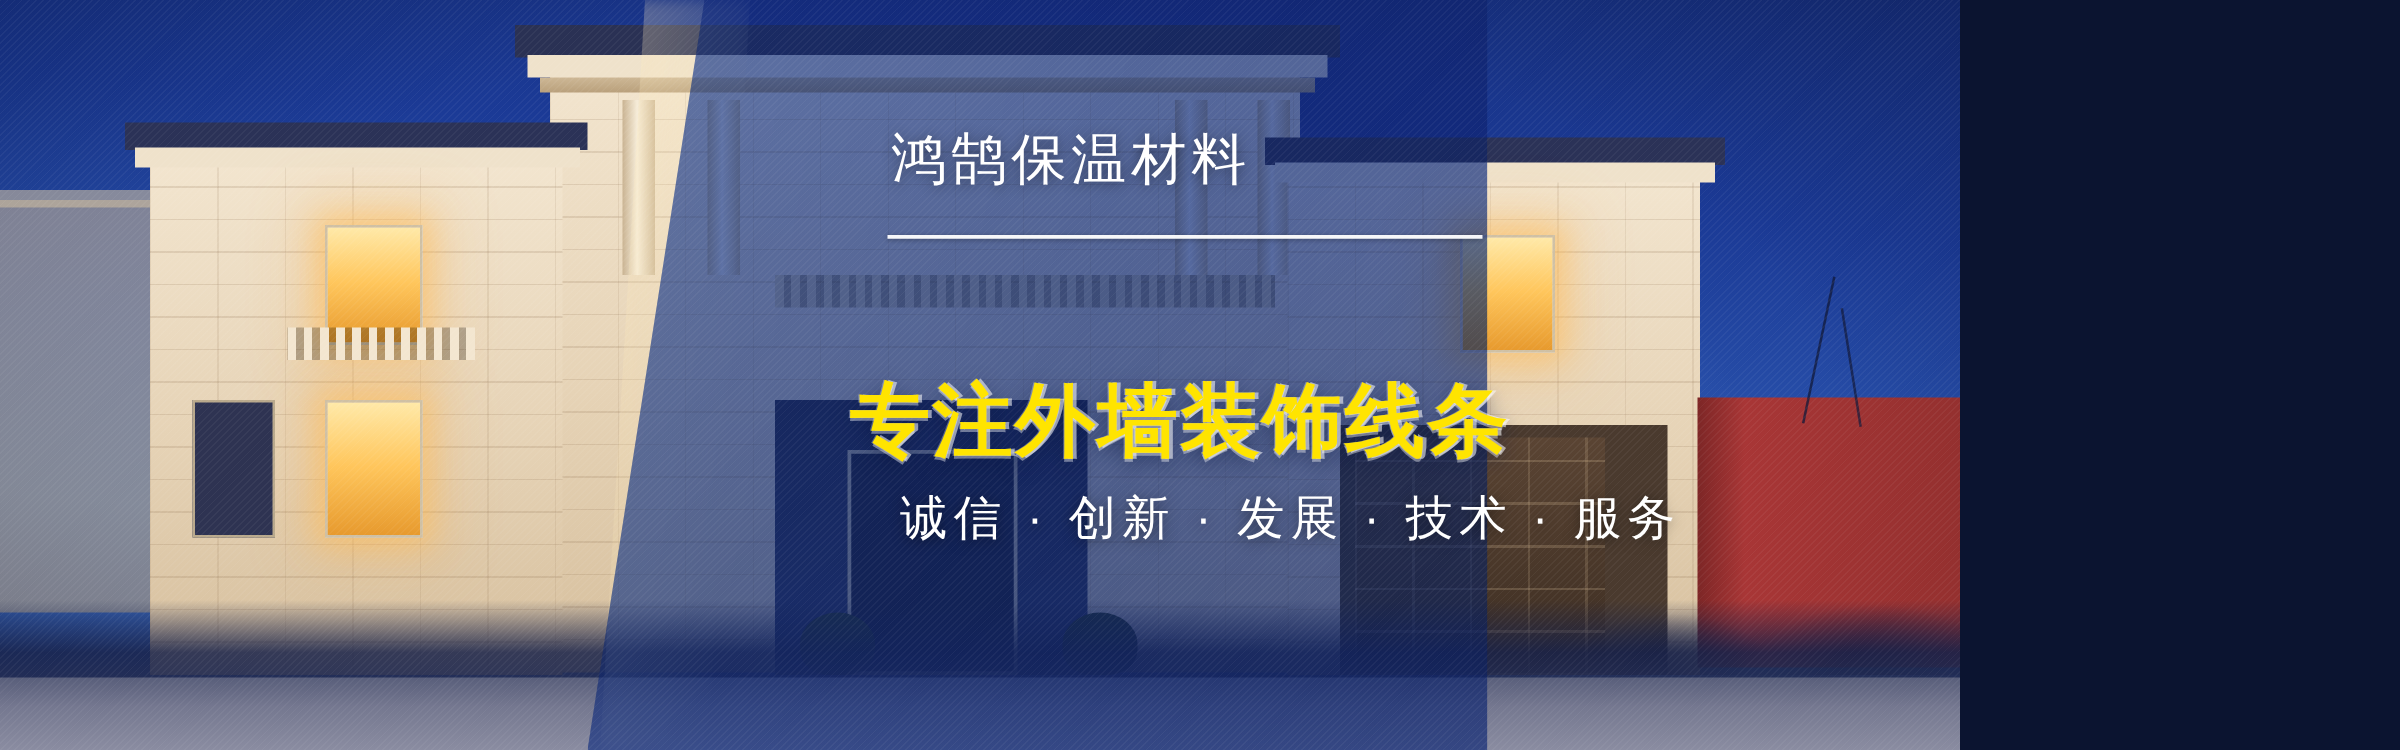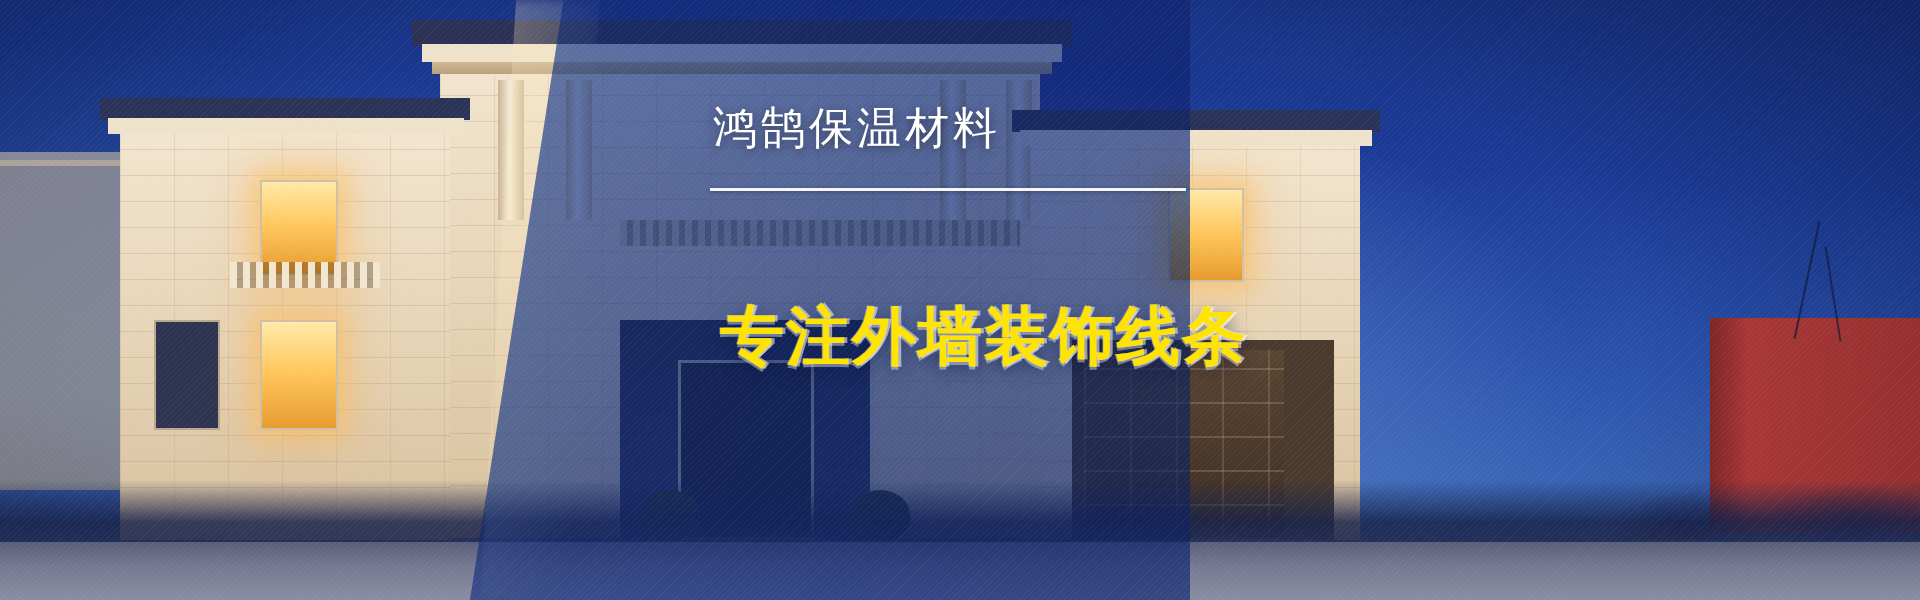--- a/index.html
+++ b/index.html
@@ -1,20 +1,20 @@
 <!DOCTYPE html>
 <html><head>
 <meta charset="utf-8">
 <title>Banner</title>
 <style>
   html,body{margin:0;padding:0;background:#0b1430;}
   *{box-sizing:border-box;}
   #banner{
     position:relative;
-    width:1920px;height:600px;
+    width:1568px;height:600px;
     overflow:hidden;
     font-family:"Liberation Sans","DejaVu Sans",sans-serif;
     background:#1c2f6e;
   }
 
   
   .photo{position:absolute;inset:0;overflow:hidden;}
 
   
   .sky{
@@ -107,21 +107,21 @@
     font-size:64px;line-height:1;letter-spacing:2px;
     font-weight:bold;color:#ffe400;
     white-space:nowrap;
     text-shadow:
        3px 0 0 rgba(255,255,255,.55),
       -1px 0 0 rgba(255,255,255,.30),
        0 3px 0 rgba(255,255,255,.40),
        0 6px 16px rgba(10,20,60,.55);
   }
   .h1{top:232px;}
-  .h2{top:304px;margin-left:40px;}
+  .h2{top:304px;}
 
   .tagline{
     position:absolute;left:720px;top:396px;
     font-size:38px;line-height:1;letter-spacing:5px;
     color:#ffffff;font-weight:400;
     text-shadow:0 2px 10px rgba(0,0,0,.5);
     white-space:nowrap;
   }
 </style>
 </head>
@@ -195,15 +195,16 @@
 
   <div class="shaft"></div>
   <div class="overlay"></div>
   <div class="overlay2"></div>
   <div class="hatch"></div>
 
   <div class="content">
     <div class="brand">鸿鹄保温材料</div>
     <div class="rule"></div>
     <div class="h2">专注外墙装饰线条</div>
+    <div class="tagline">诚信 · 创新 · 发展 · 技术 · 服务</div>
   </div>
 
 </div>
 
 </body></html>

